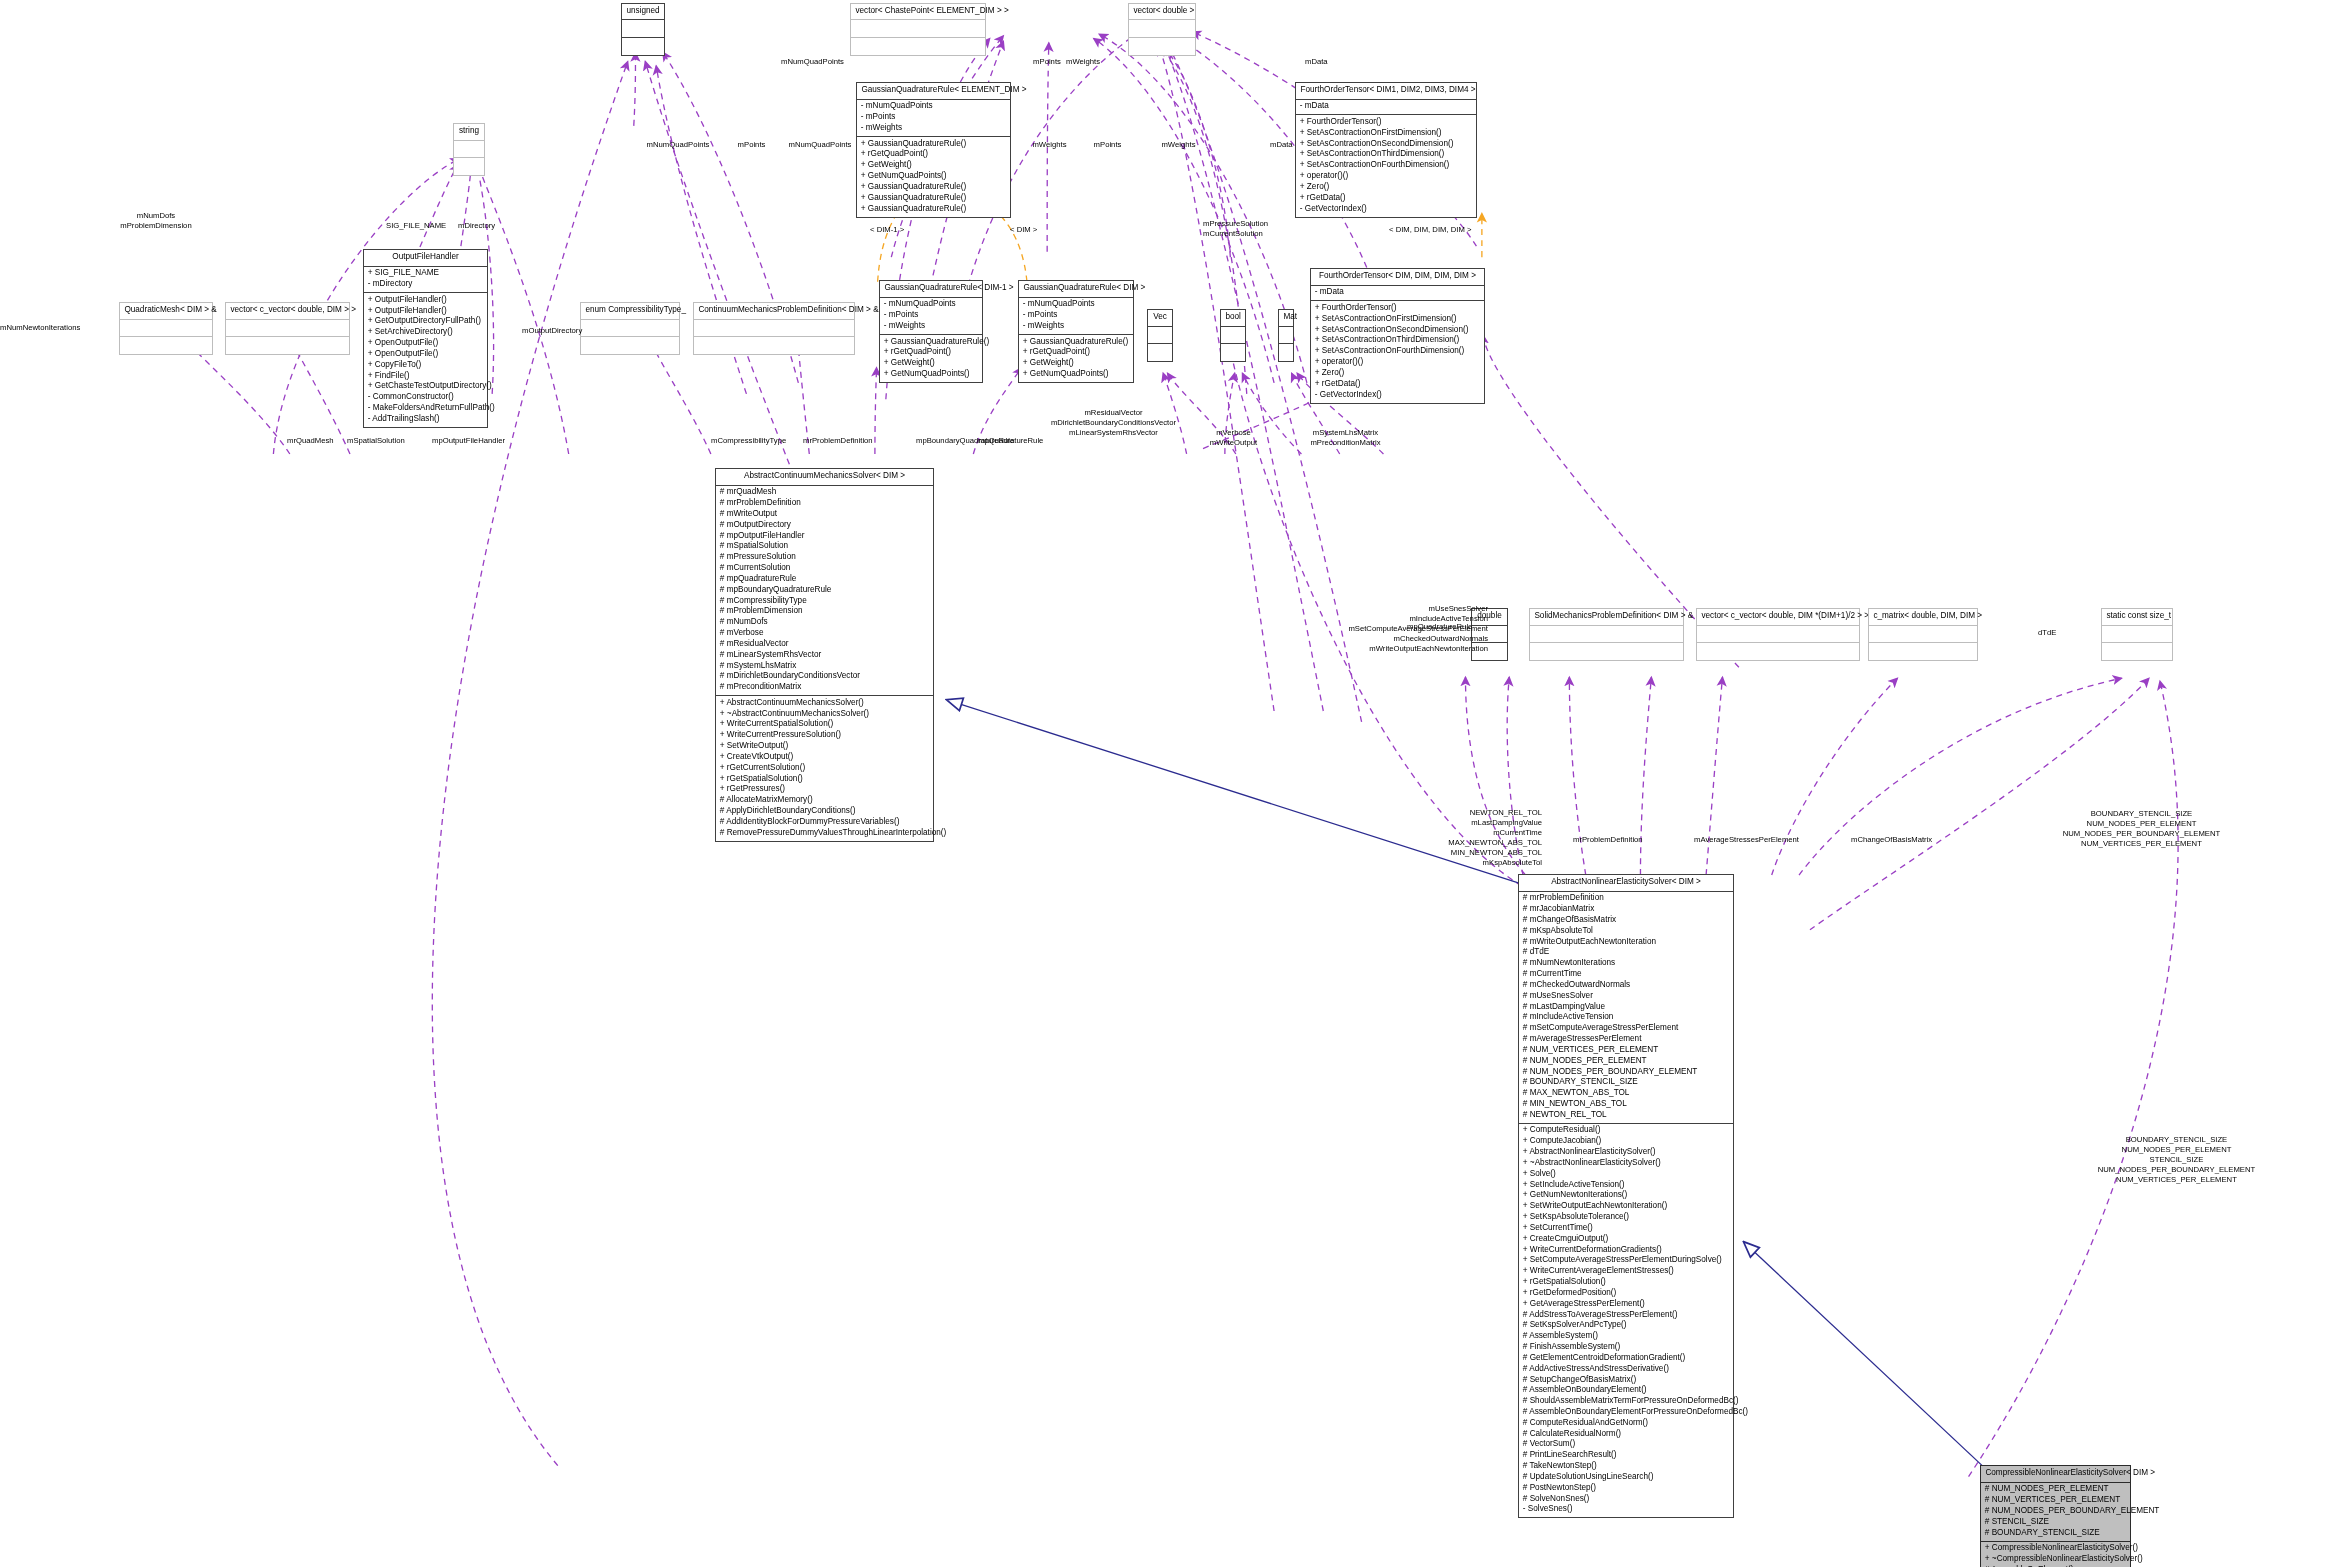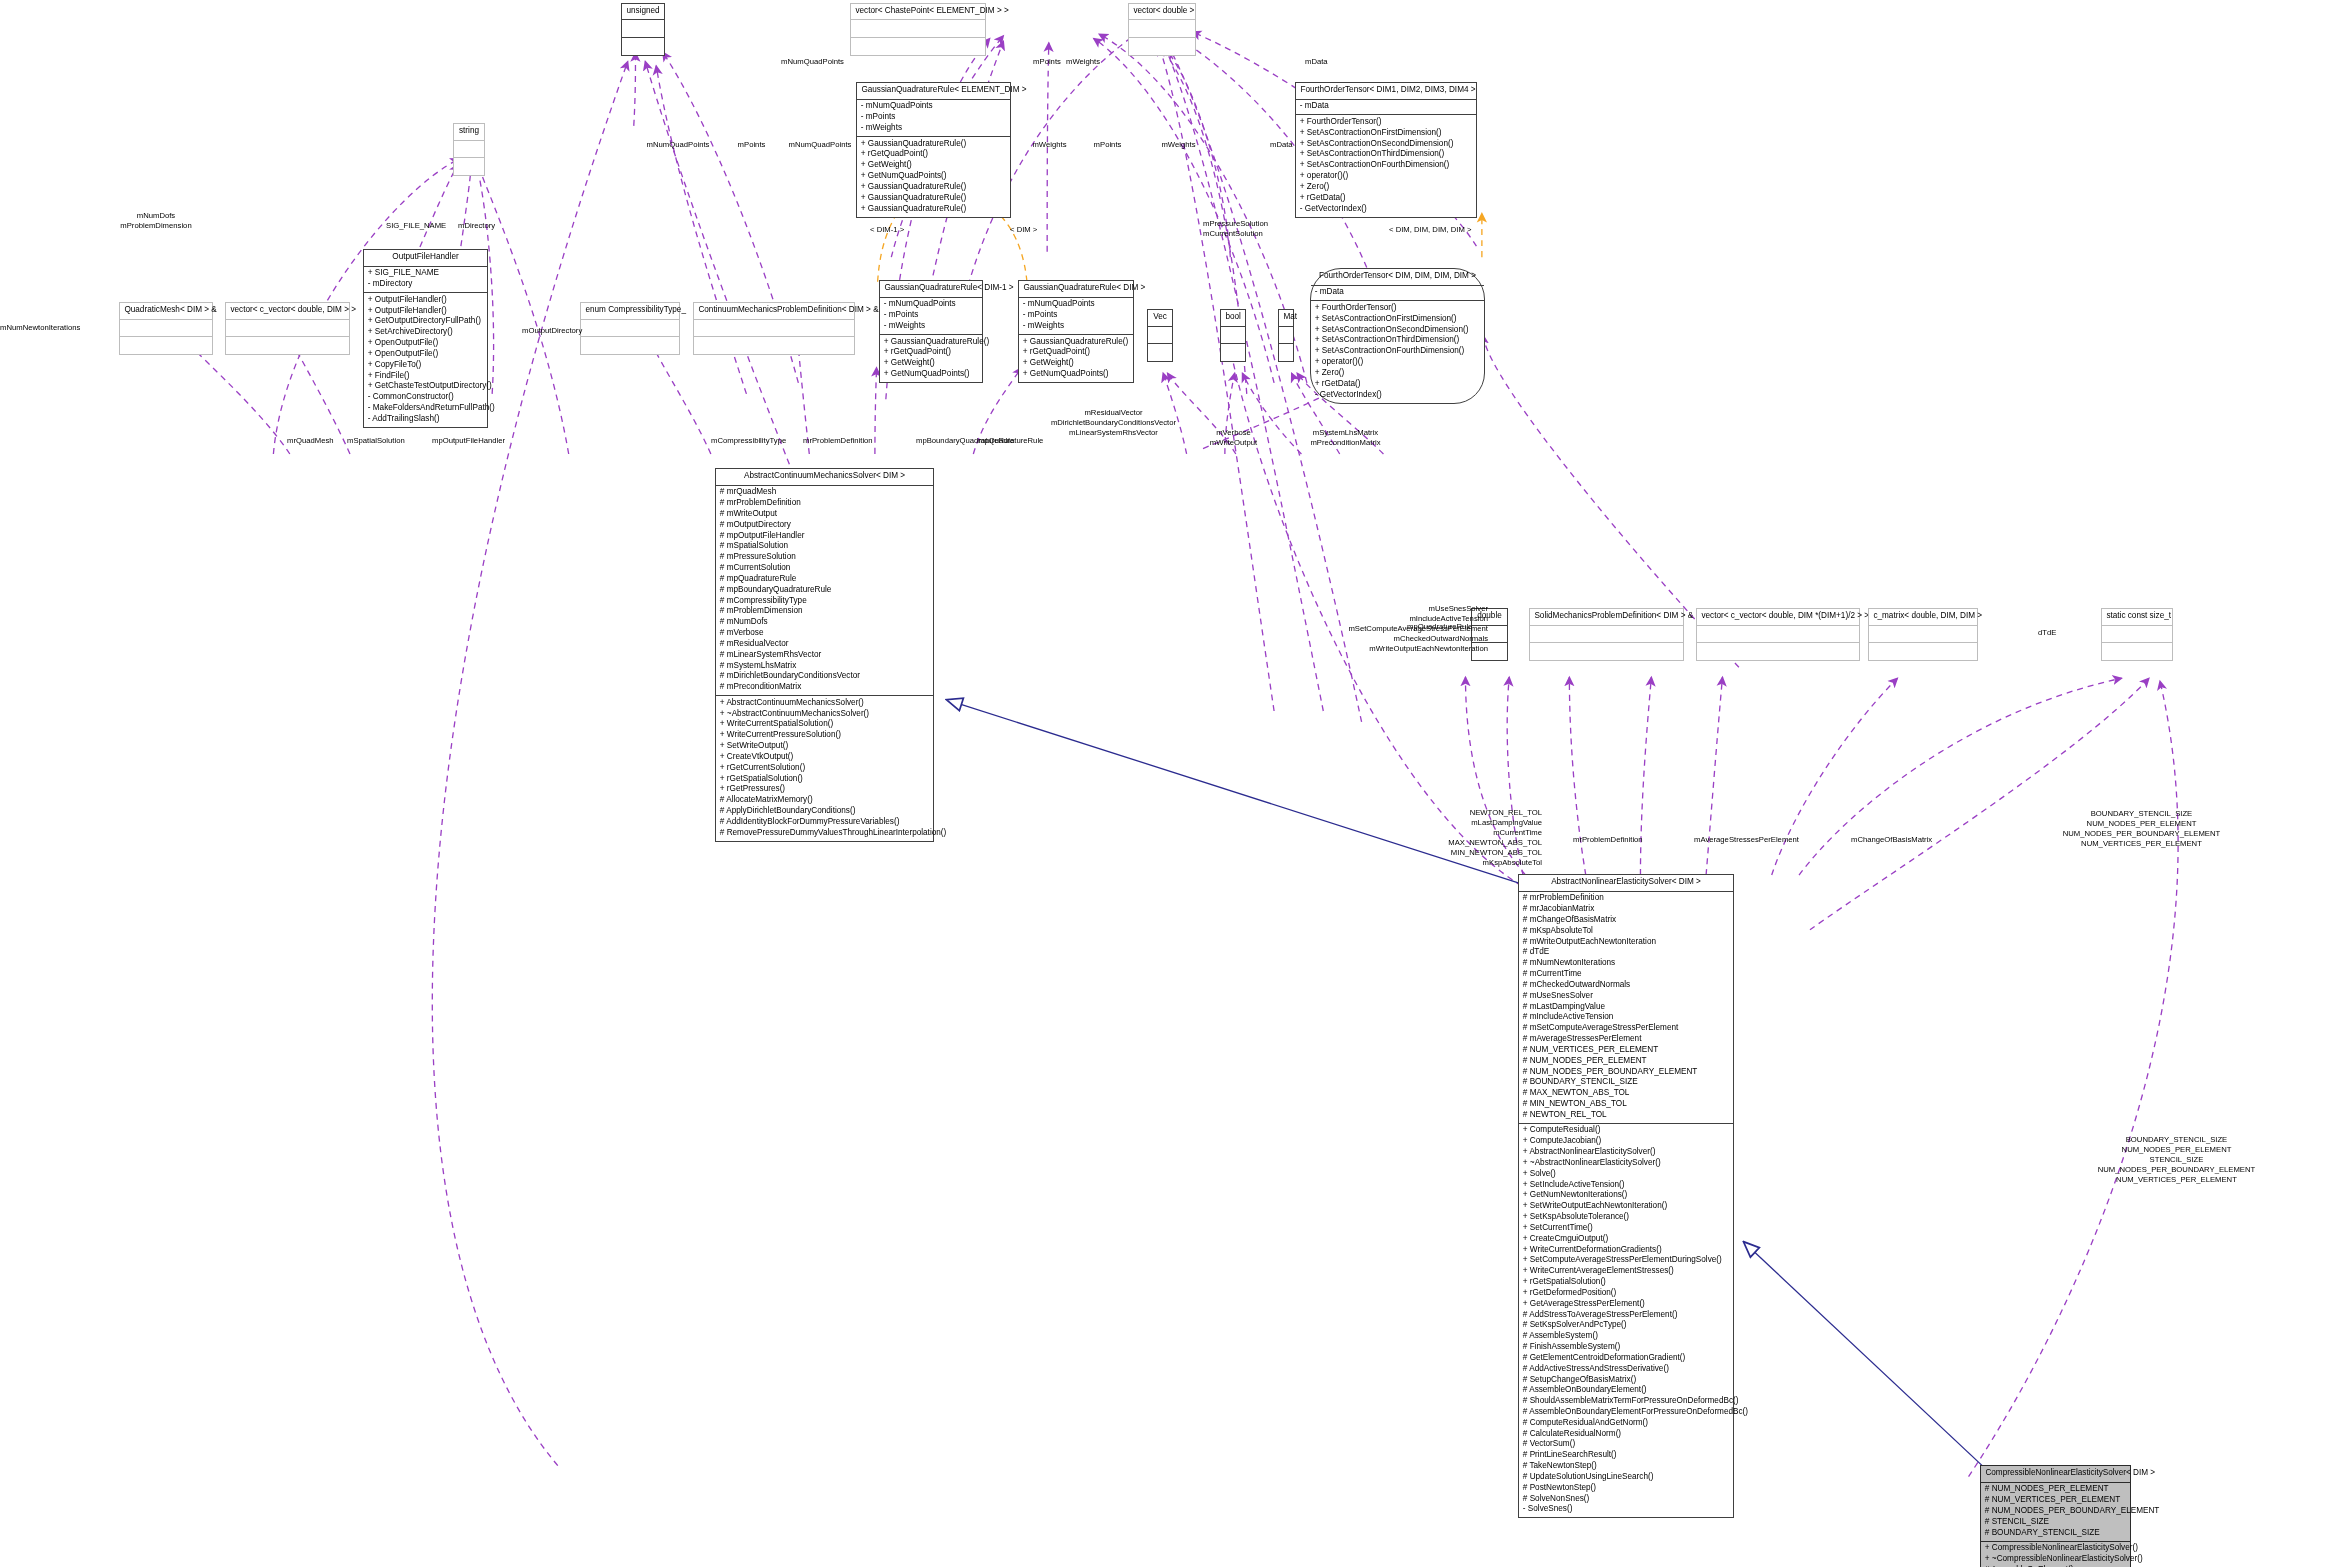--- a/index.html
+++ b/index.html
@@ -351,21 +351,21 @@
   </div>
 
   <div class="node" style="left:1278px; top:309px; width:16px;">
     <div class="title">Mat</div>
     <div class="sep"></div>
     <div class="compart empty"></div>
     <div class="sep"></div>
     <div class="compart empty"></div>
   </div>
 
-  <div class="node" style="left:1310px; top:268px; width:175px;border-radius:31px;">
+  <div class="node" style="left:1310px; top:268px; width:175px;">
     <div class="title">FourthOrderTensor&lt; DIM, DIM, DIM, DIM &gt;</div>
     <div class="sep"></div>
     <div class="compart">
       <div class="row">- mData</div>
     </div>
     <div class="sep"></div>
     <div class="compart">
       <div class="row">+ FourthOrderTensor()</div>
       <div class="row">+ SetAsContractionOnFirstDimension()</div>
       <div class="row">+ SetAsContractionOnSecondDimension()</div>

